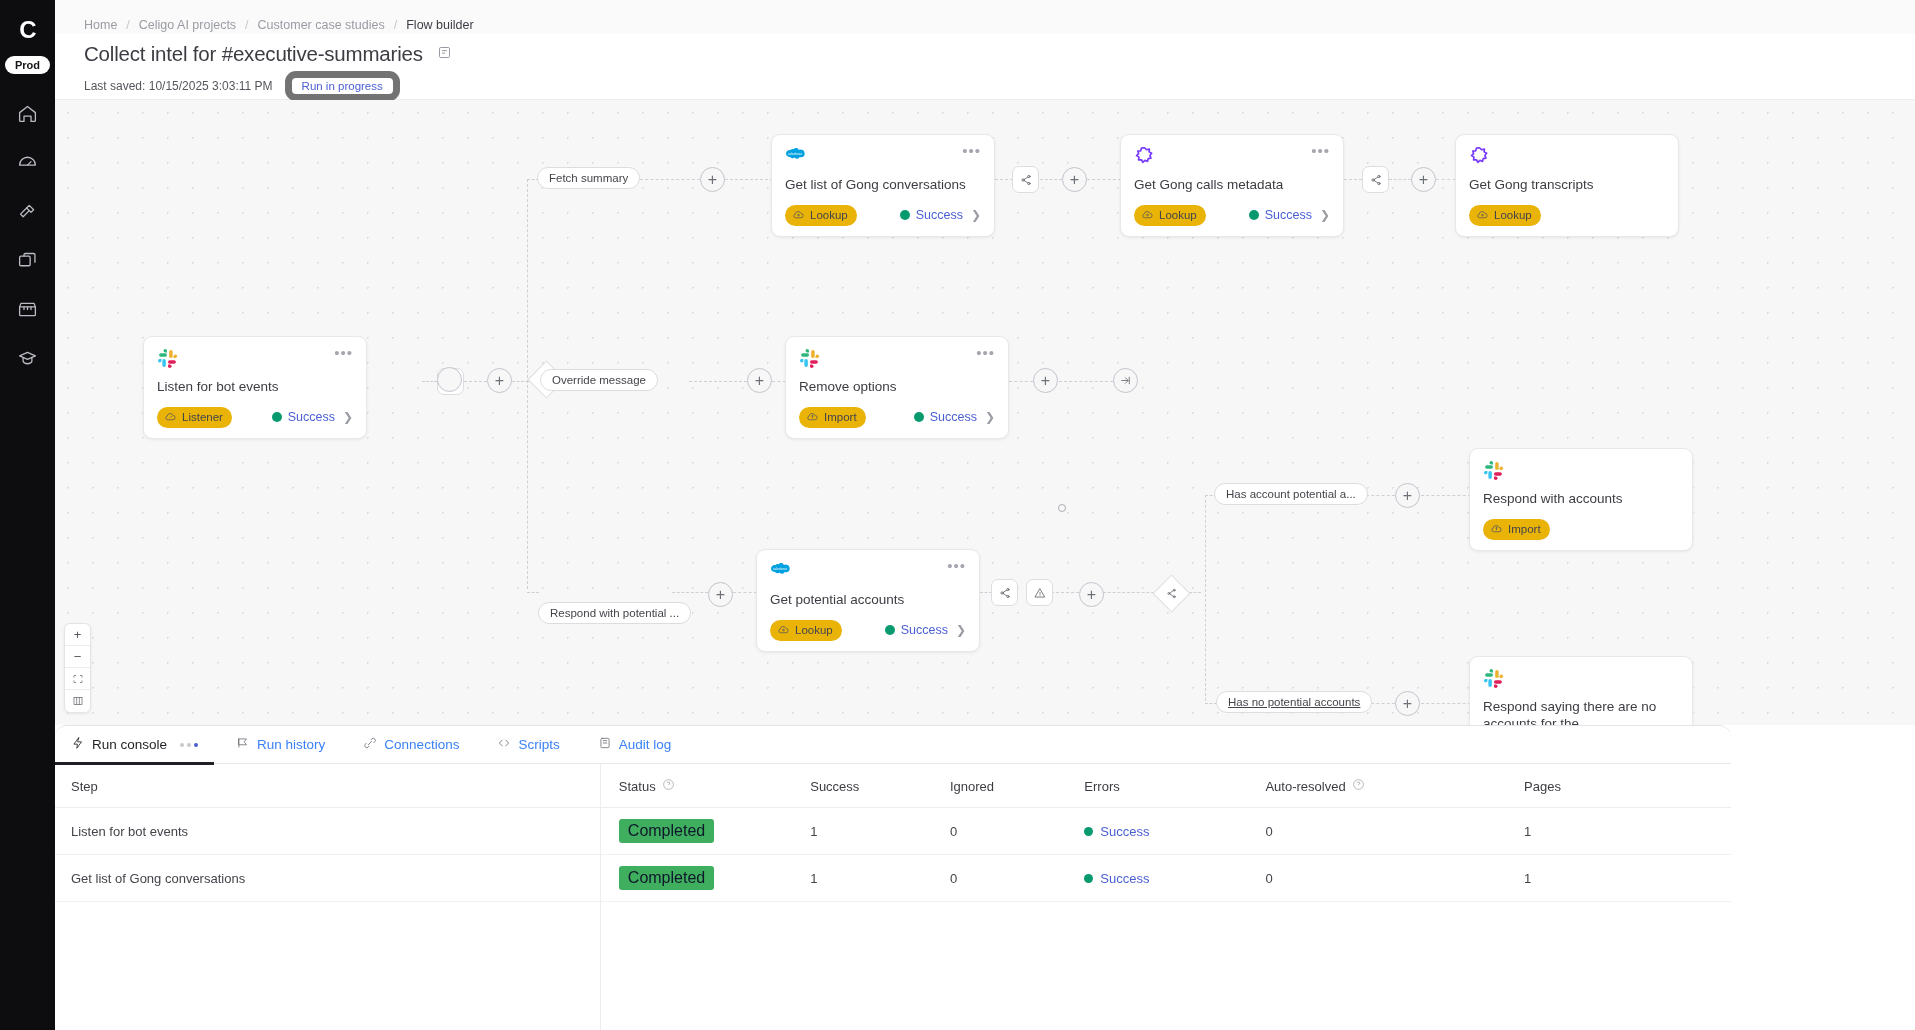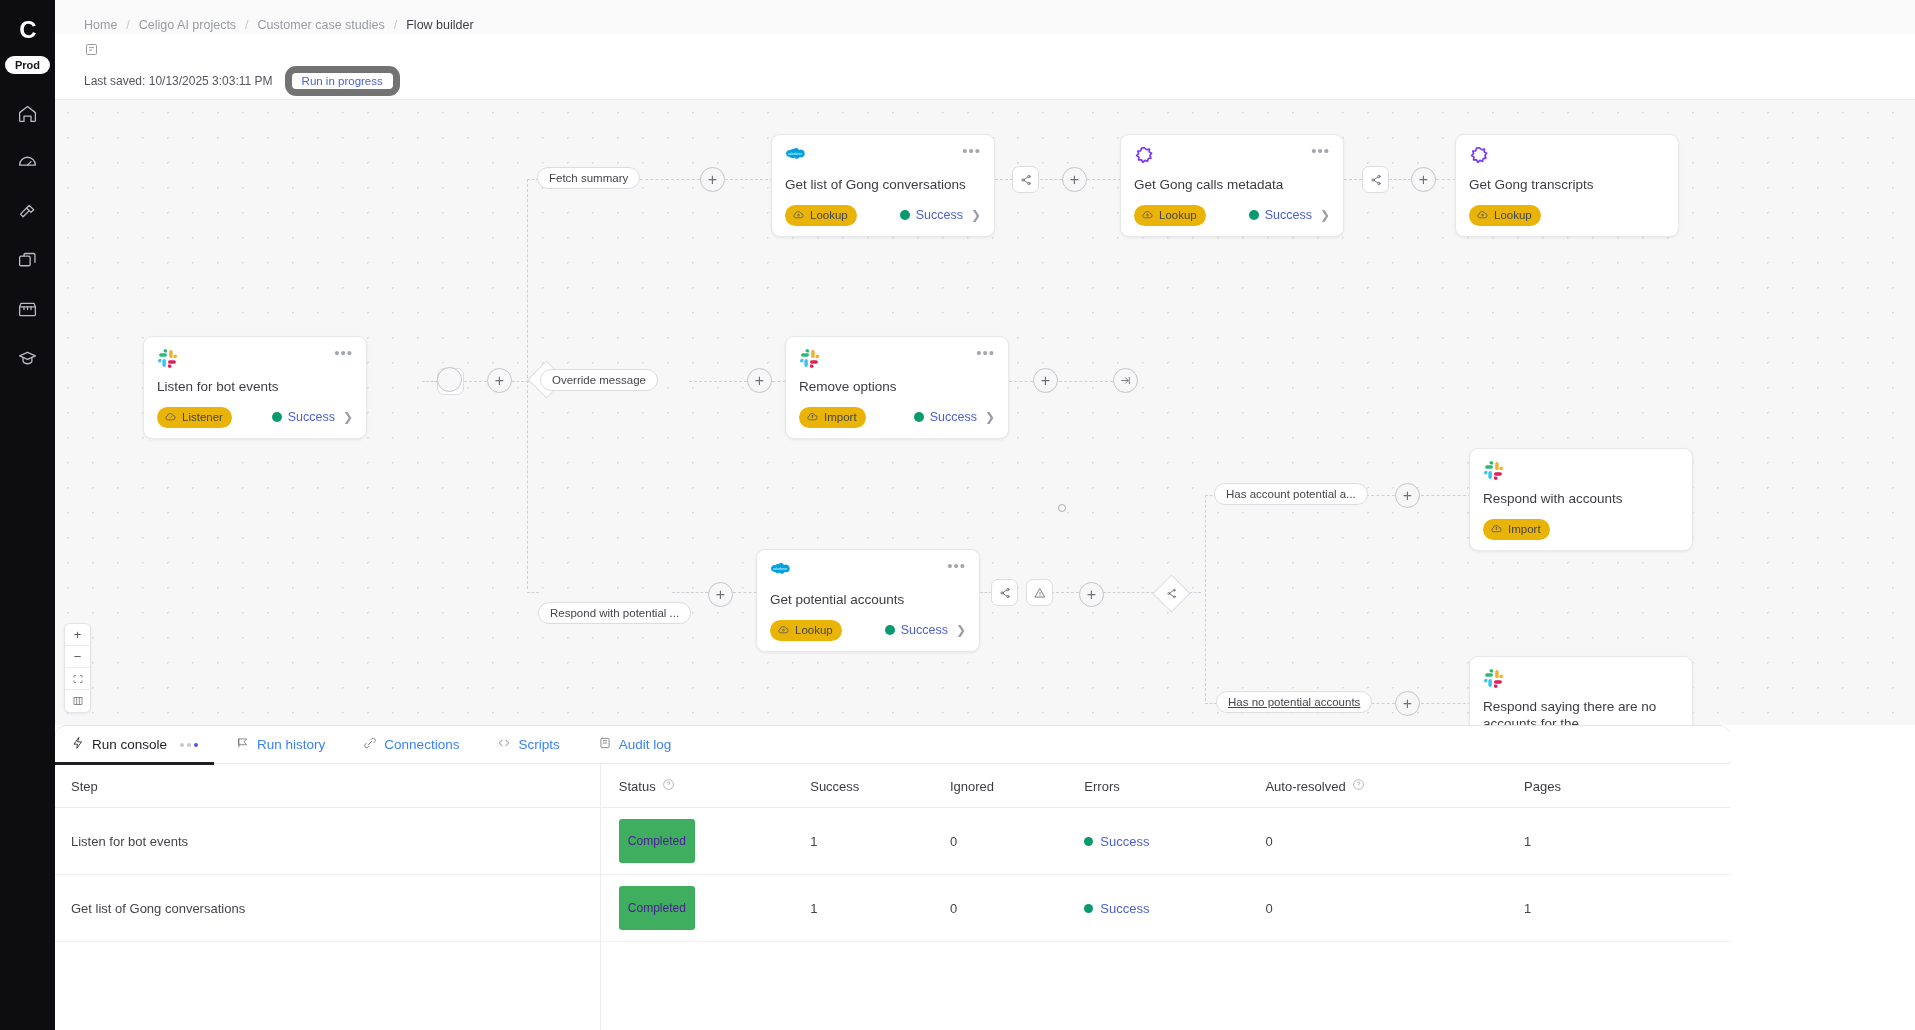--- a/index.html
+++ b/index.html
@@ -152,22 +152,22 @@
     text-align: left; font-size: 13px; font-weight: 400; color: #3c3d43;
     padding: 14px 10px 13px 0; border-bottom: 1px solid #ededf0; white-space: nowrap;
   }
   table.runtbl td {
     font-size: 13px; color: #44454b; padding: 11px 10px 11px 0;
     border-bottom: 1px solid #f1f1f4; white-space: nowrap;
   }
   .th-help { display: inline-flex; align-items: center; gap: 6px; }
   .th-help svg { width: 13px; height: 13px; stroke: #9a9ca3; fill: none; stroke-width: 1.3; }
   .badge-done {
-    display: inline-block; background: #3fae5f; color: #4c1d95; font-size: 12px;
-    border-radius: 3px; padding: 15px 9px;
+    display: inline-block; background: #3fae5f; color: #0f172a; font-size: 16px;
+    border-radius: 3px; padding: 3px 9px;
   }
   .cell-ok { display: inline-flex; align-items: center; gap: 7px; color: #4a5fd4; }
   .cell-ok i { width: 9px; height: 9px; border-radius: 50%; background: #089a6e; display: block; }
   .cstep { padding-left: 16px !important; }
   .vsep { position: absolute; top: 38px; bottom: 0; width: 1px; background: #ededf0; }
 </style>
 </head>
 <body>
 
 <div id="app">
@@ -220,29 +220,30 @@
     <span class="crumb-sep">/</span>
     <span class="crumb">Celigo AI projects</span>
     <span class="crumb-sep">/</span>
     <span class="crumb">Customer case studies</span>
     <span class="crumb-sep">/</span>
     <span class="crumb last">Flow builder</span>
   </div>
 
   <div class="titlebar">
     <div class="title-row">
+      <div class="flow-title">Collect intel for #executive-summaries</div>
       <div class="title-edit">
         <svg viewBox="0 0 24 24">
             <rect x="4" y="4" width="16" height="16" rx="2"></rect>
             <path d="M8 9h8M8 13h5"></path>
           </svg>
       </div>
     </div>
     <div class="meta-row">
-      <div class="saved">Last saved: 10/13/2025 3:03:11 PM</div>
+      <div class="saved">Last saved: 10/15/2025 3:03:11 PM</div>
       <div class="runchip">Run in progress</div>
     </div>
   </div>
 
   <div class="canvas">
 
     <div class="vline" style="left:472px; top:79px; height:410px;"></div>
     <div class="hline" style="left:472px; top:79px; width:12px;"></div>
     <div class="hline" style="left:472px; top:281px; width:14px;"></div>
     <div class="hline" style="left:472px; top:492px; width:12px;"></div>

